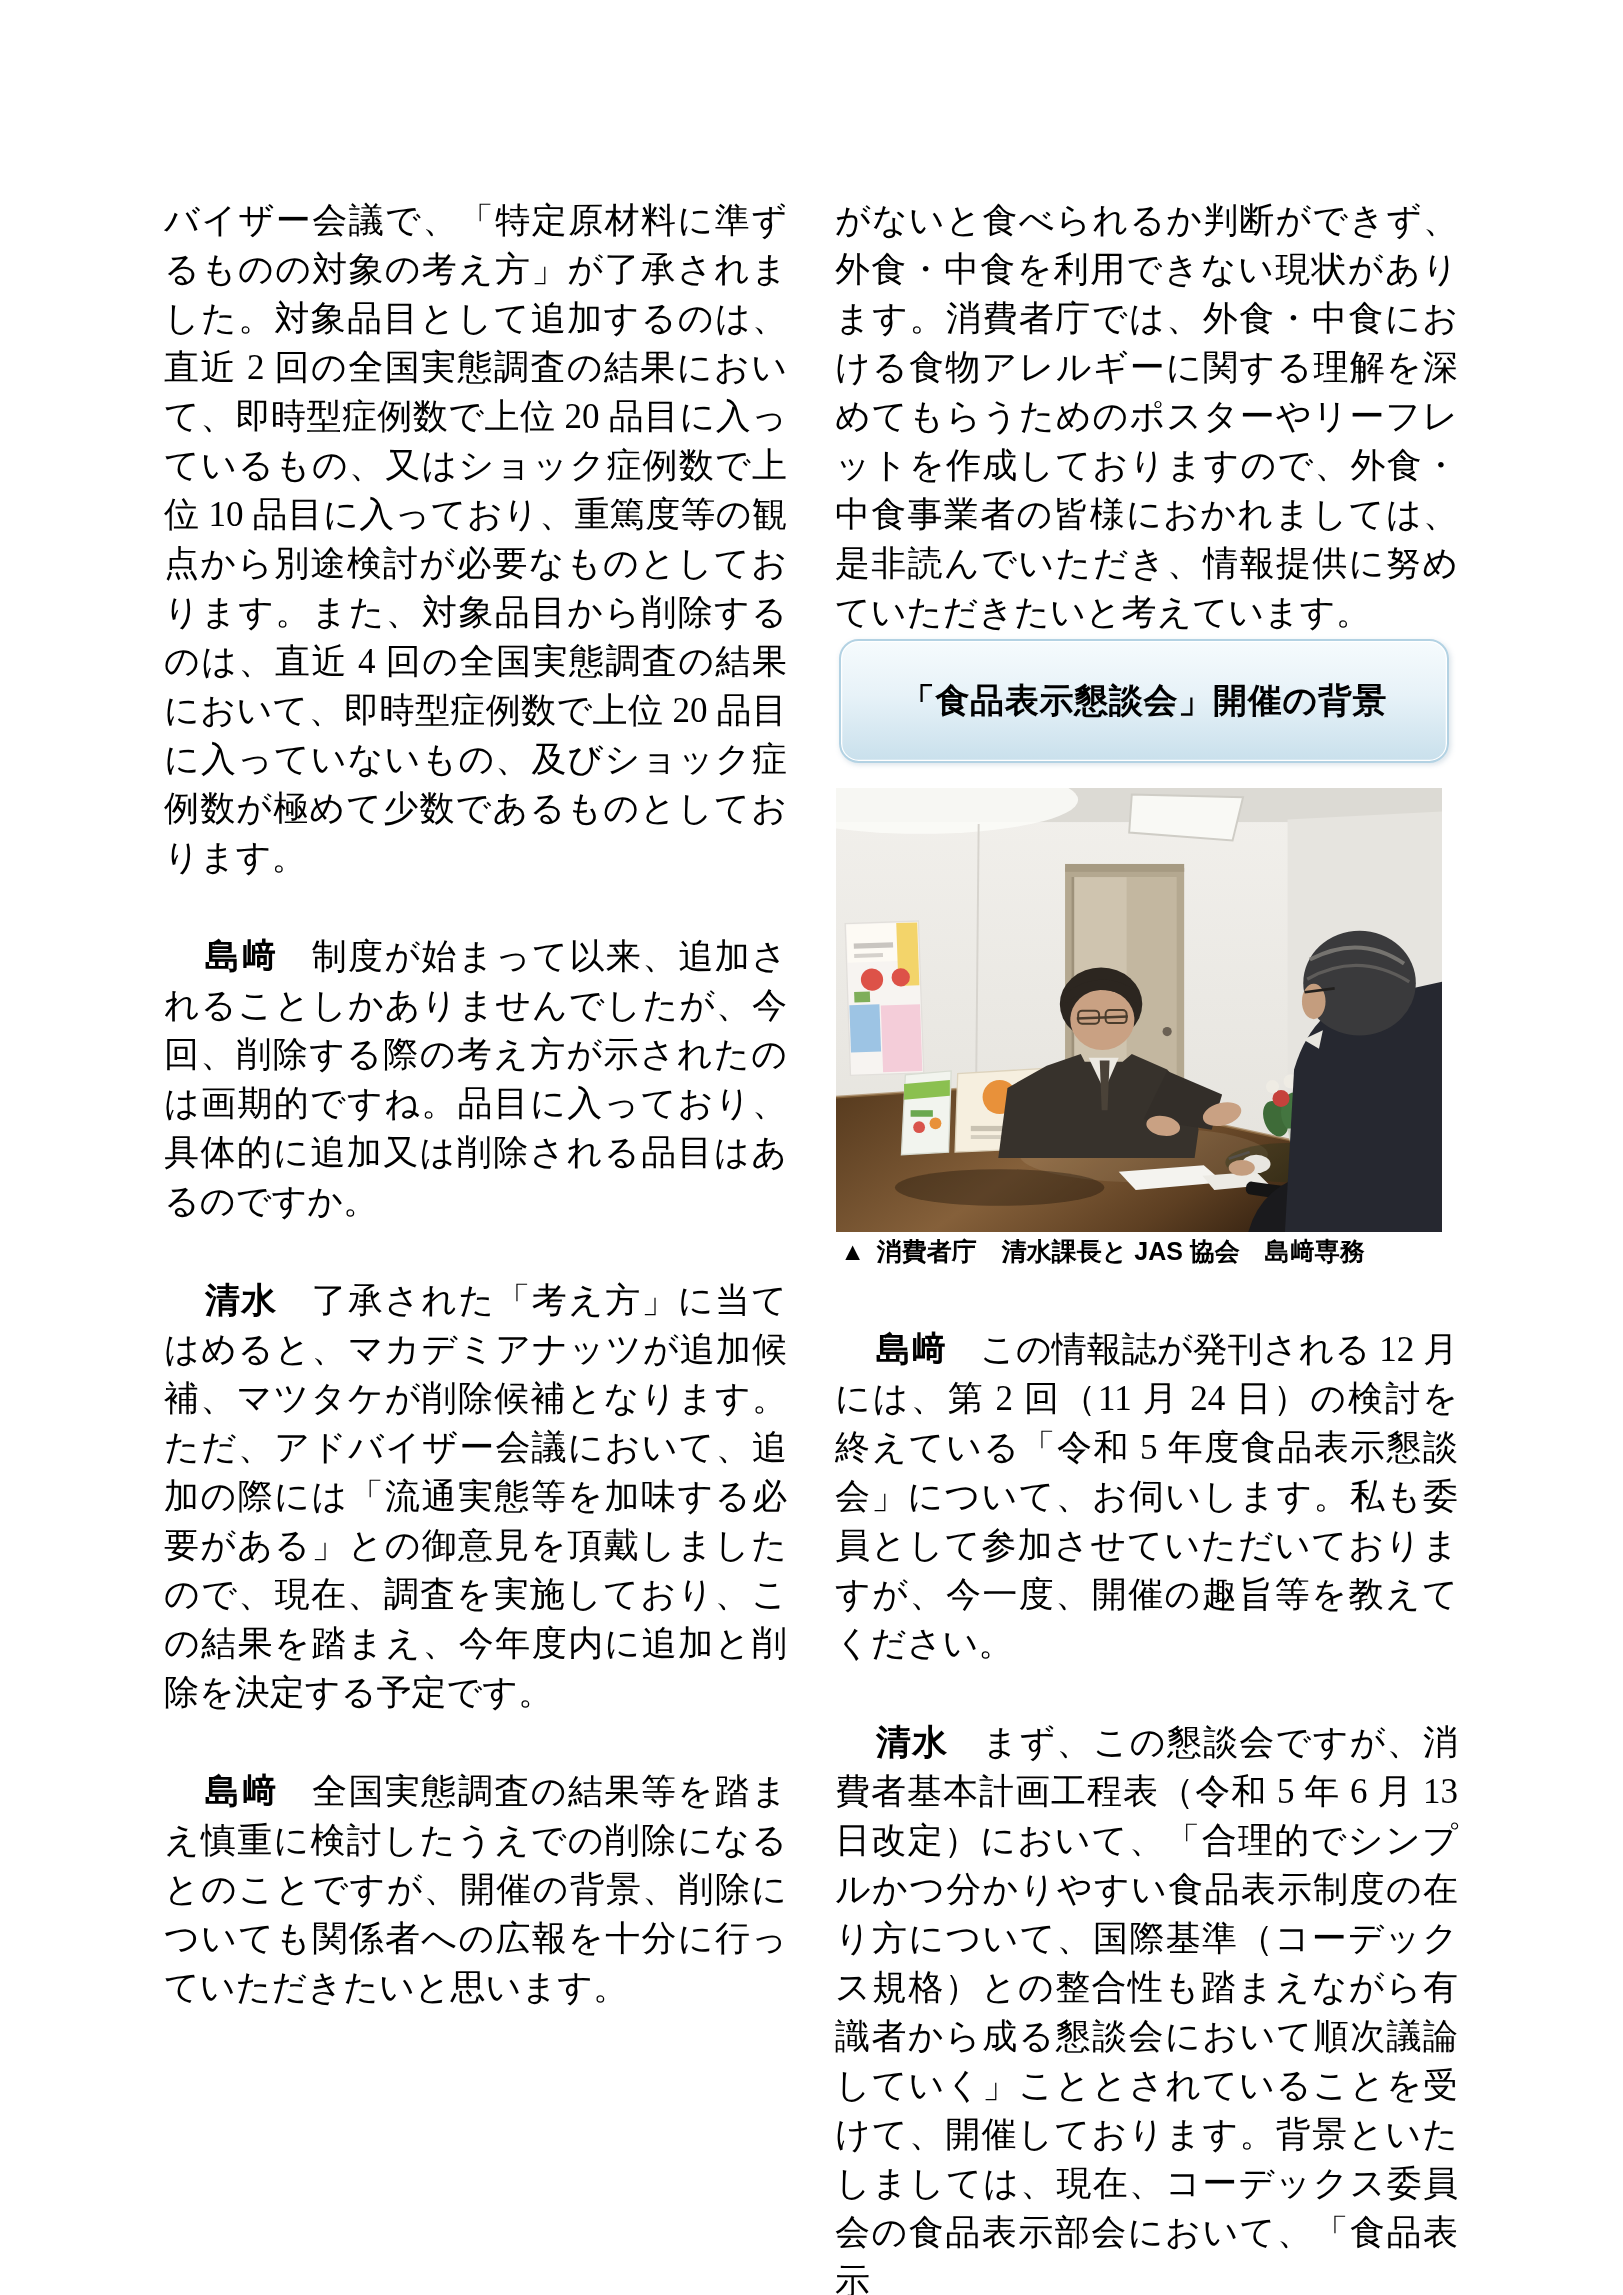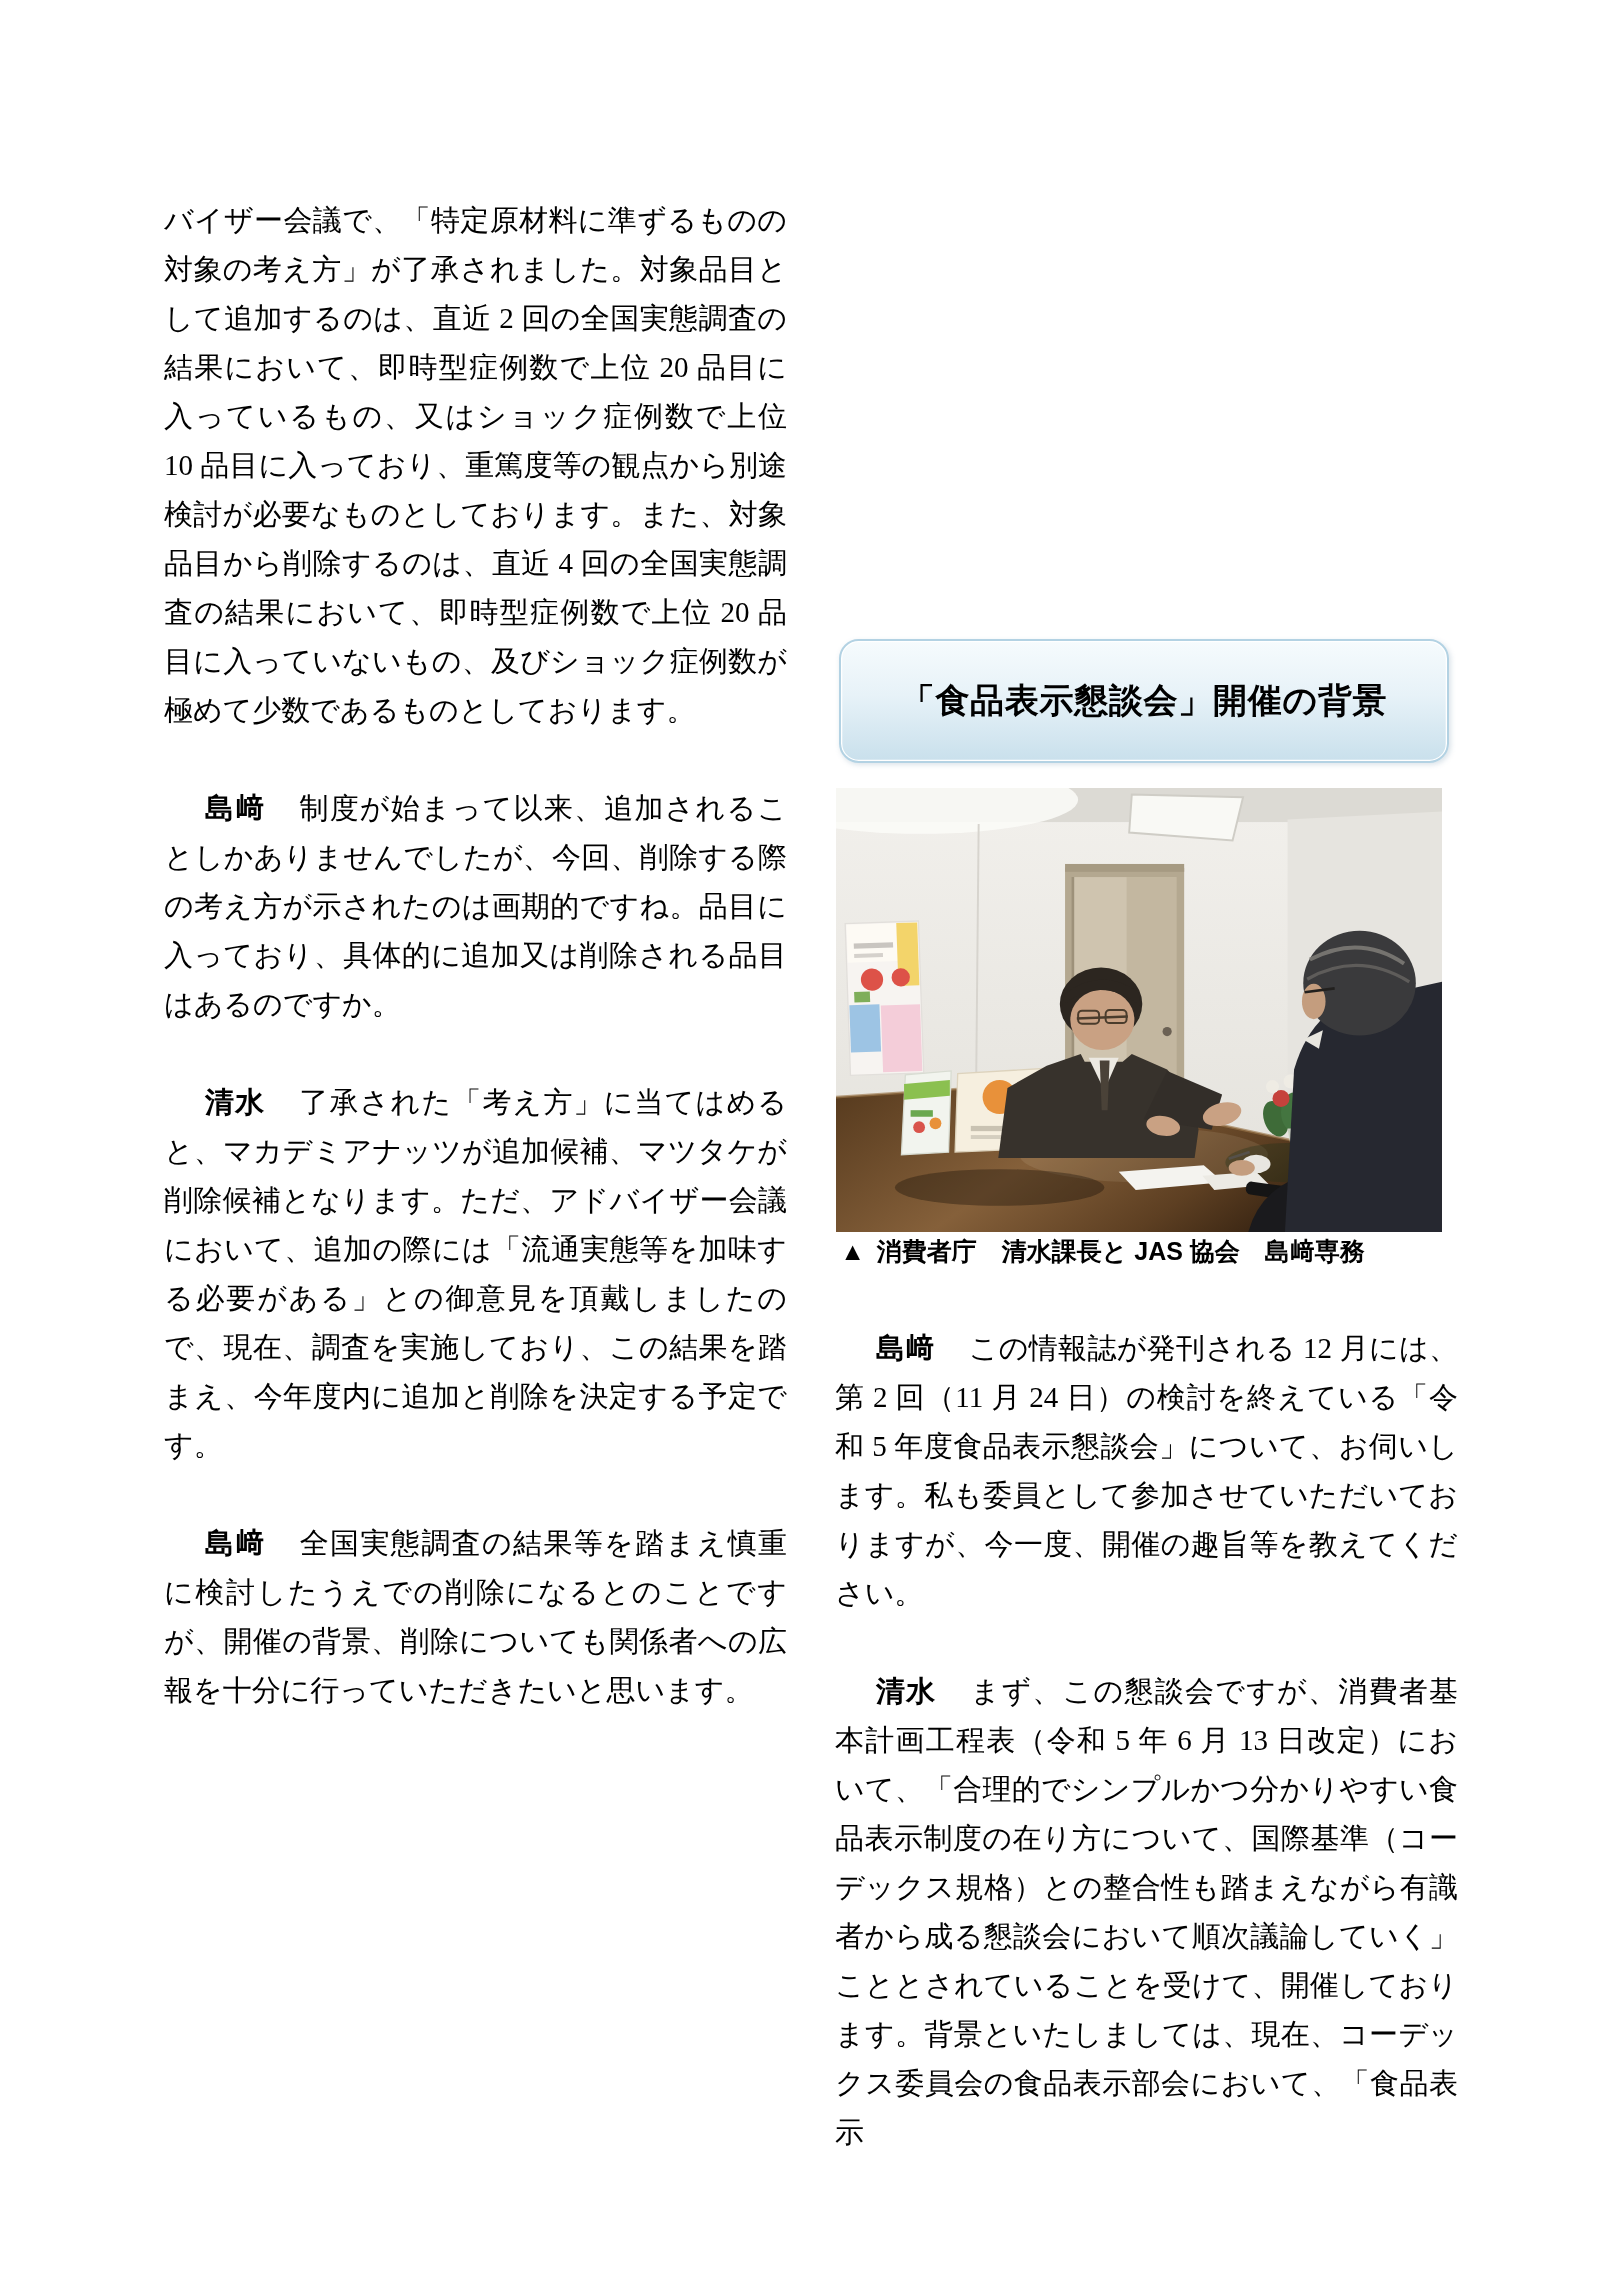--- a/index.html
+++ b/index.html
@@ -7,21 +7,21 @@
     position:relative;
     width:1623px; height:2295px;
     background:#ffffff;
     color:#000000;
     font-family:"Liberation Serif","DejaVu Serif",serif;
     overflow:hidden;
   }
   .col {
     position:absolute;
     width:623px;
-    font-size:29px;
+    font-size:35px;
     line-height:49px;
     text-align:justify;
   }
   #left-col  { left:164px;  top:196px; }
   #right-col-top { left:835px; top:196px; }
   #right-col-bottom { left:835px; top:1324px; }
   .para { margin:0; }
   .block-gap { margin-top:49px; }
   .indent { text-indent:29px; }
   .speaker {
@@ -75,20 +75,23 @@
 
 <div class="page">
 
   <div class="col" id="left-col">
       <p class="para"><span>バイザー会議で、「特定原材料に準ずるものの対象の考え方」が了承されました。対象品目として追加するのは、直近 2 回の全国実態調査の結果において、即時型症例数で上位 20 品目に入っているもの、又はショック症例数で上位 10 品目に入っており、重篤度等の観点から別途検討が必要なものとしております。また、対象品目から削除するのは、直近 4 回の全国実態調査の結果において、即時型症例数で上位 20 品目に入っていないもの、及びショック症例数が極めて少数であるものとしております。</span></p>
       <p class="para block-gap indent"><span class="speaker">島﨑</span><span>制度が始まって以来、追加されることしかありませんでしたが、今回、削除する際の考え方が示されたのは画期的ですね。品目に入っており、具体的に追加又は削除される品目はあるのですか。</span></p>
       <p class="para block-gap indent"><span class="speaker">清水</span><span>了承された「考え方」に当てはめると、マカデミアナッツが追加候補、マツタケが削除候補となります。ただ、アドバイザー会議において、追加の際には「流通実態等を加味する必要がある」との御意見を頂戴しましたので、現在、調査を実施しており、この結果を踏まえ、今年度内に追加と削除を決定する予定です。</span></p>
       <p class="para block-gap indent"><span class="speaker">島﨑</span><span>全国実態調査の結果等を踏まえ慎重に検討したうえでの削除になるとのことですが、開催の背景、削除についても関係者への広報を十分に行っていただきたいと思います。</span></p>
     </div>
 
+  <div class="col" id="right-col-top">
+      <p class="para"><span>がないと食べられるか判断ができず、外食・中食を利用できない現状があります。消費者庁では、外食・中食における食物アレルギーに関する理解を深めてもらうためのポスターやリーフレットを作成しておりますので、外食・中食事業者の皆様におかれましては、是非読んでいただき、情報提供に努めていただきたいと考えています。</span></p>
+    </div>
 
   <div class="section-box">
     <span class="section-box-title">「食品表示懇談会」開催の背景</span>
   </div>
 
   <div class="photo-frame">
     <svg viewBox="0 0 926 678" preserveAspectRatio="none">
       <defs>
         <linearGradient id="wallGrad" x1="0" y1="0" x2="0" y2="1">
           <stop offset="0" stop-color="#f2f0ec"></stop>

